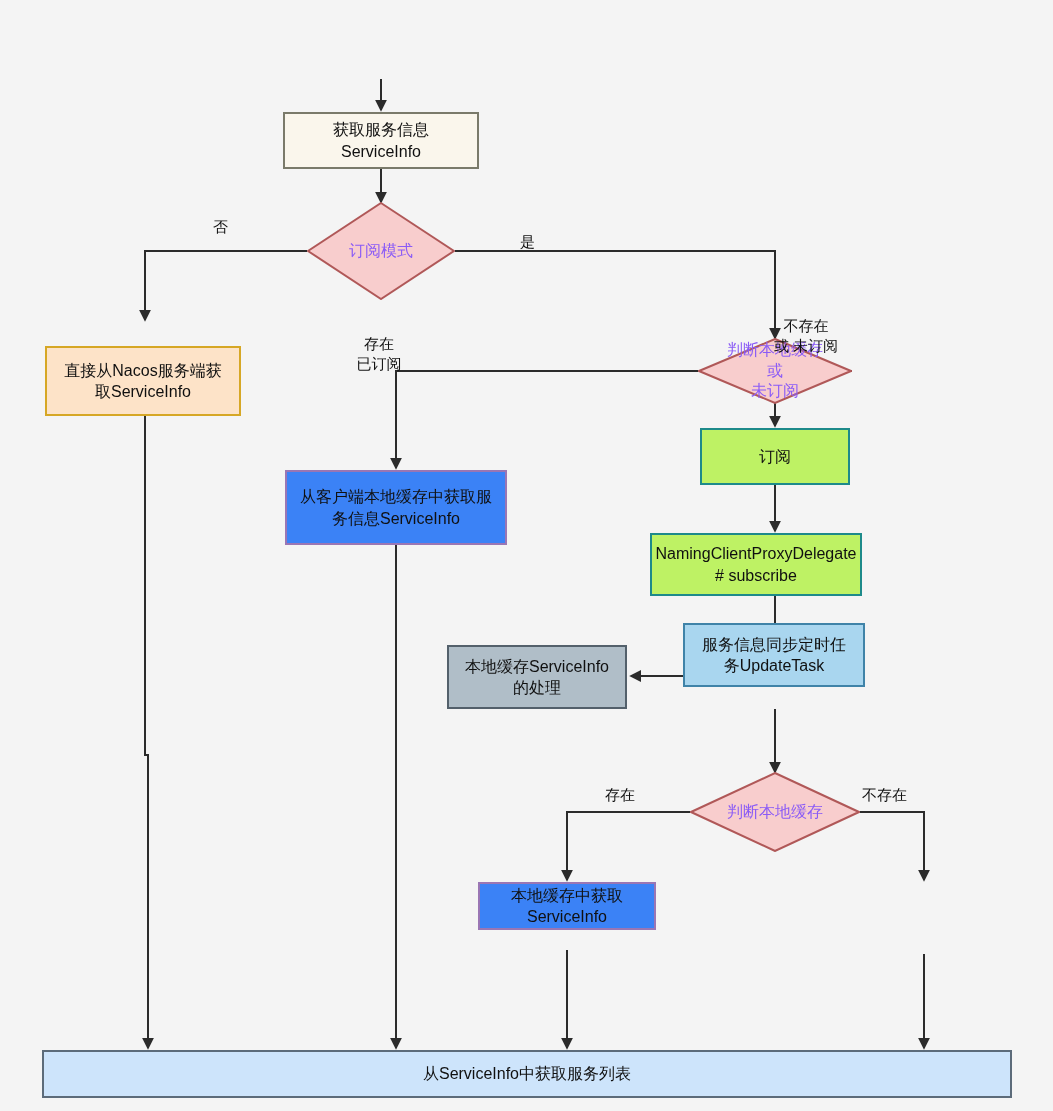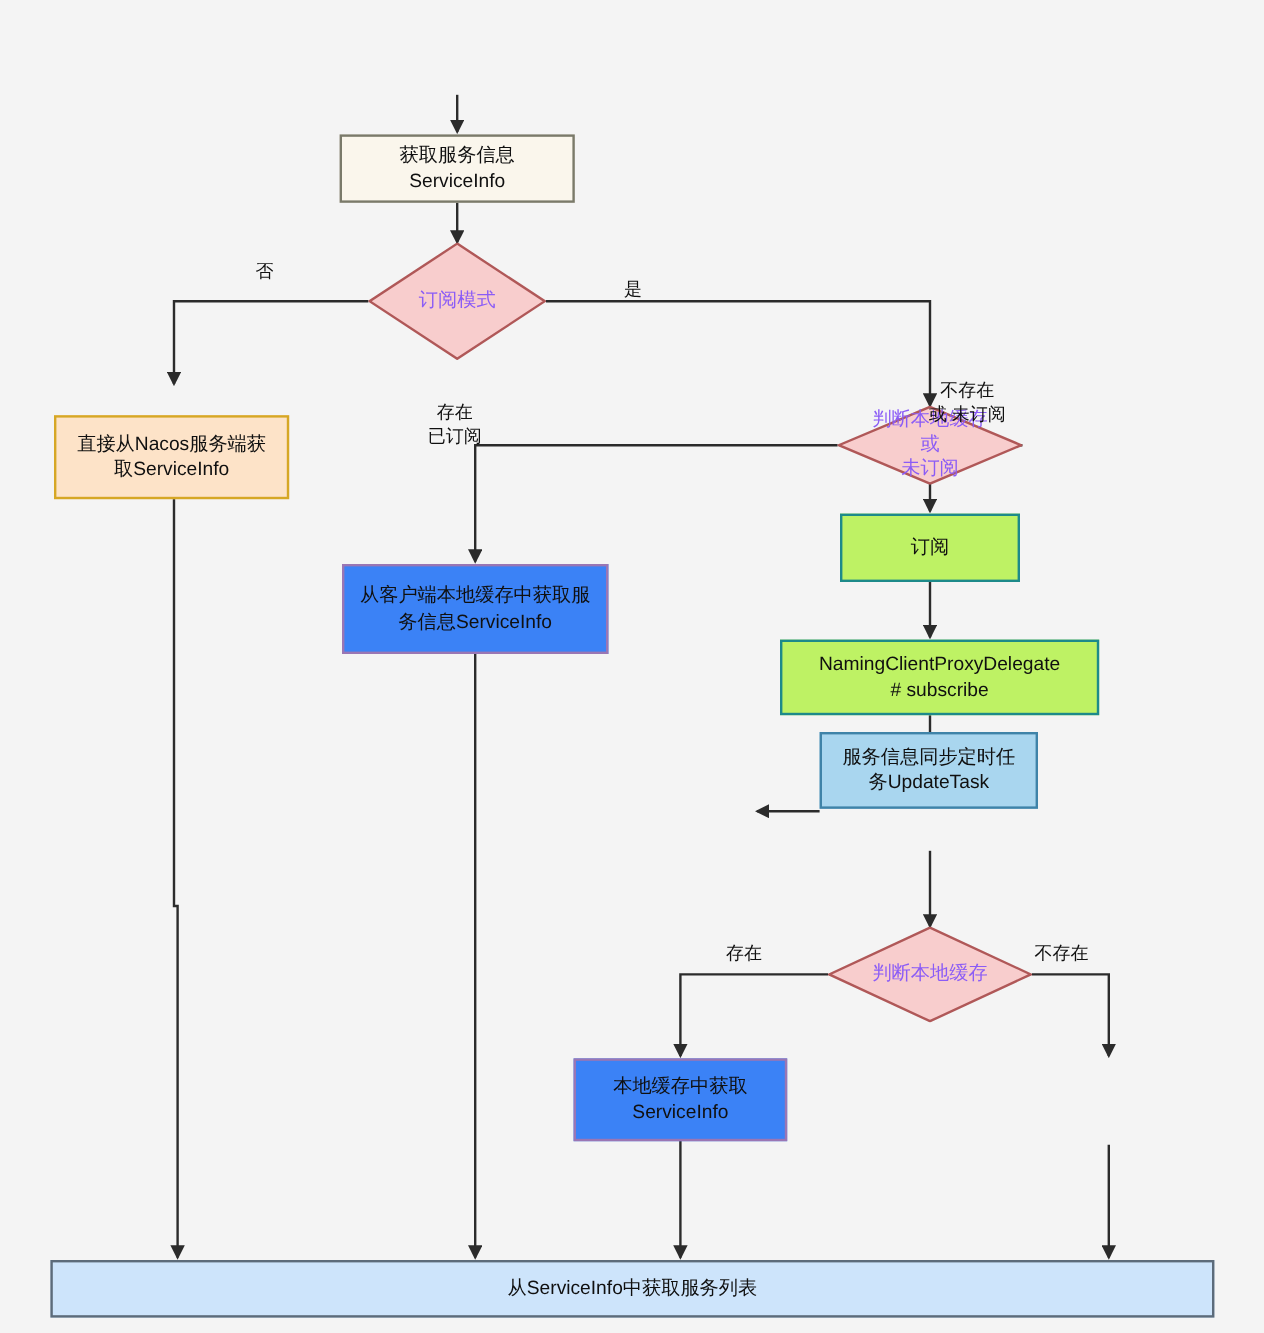--- a/index.html
+++ b/index.html
@@ -157,36 +157,38 @@
   <div class="edge-label" style="left:344px; top:334px; width:70px;">存在
 已订阅</div>
   <div class="edge-label" style="left:758px; top:316px; width:96px;">不存在
 或 未订阅</div>
 
   <div class="node rect pal-purple" style="left:285px; top:470px; width:222px; height:75px; font-size:16px;">从客户端本地缓存中获取服
 务信息ServiceInfo</div>
 
   <div class="node rect pal-teal" style="left:700px; top:428px; width:150px; height:57px; font-size:16px;">订阅</div>
 
-  <div class="node rect pal-teal" style="left:650px; top:533px; width:266px; height:63px; font-size:16px;">NamingClientProxyDelegate
+  <div class="node rect pal-teal" style="left:650px; top:533px; width:212px; height:63px; font-size:16px;">NamingClientProxyDelegate
 # subscribe</div>
 
-  <div class="node rect pal-blue" style="left:683px; top:610px; width:182px; height:64px; font-size:16px;">服务信息同步定时任
+  <div class="node rect pal-blue" style="left:683px; top:623px; width:182px; height:64px; font-size:16px;">服务信息同步定时任
 务UpdateTask</div>
 
+  <div class="node rect pal-slate" style="left:447px; top:645px; width:180px; height:64px; font-size:16px;">本地缓存ServiceInfo
+的处理</div>
 
   <div class="diamond-wrap" style="left:690px; top:772px; width:170px; height:80px;">
     <svg width="170" height="80">
       <polygon points="85,1 169,40 85,79 1,40" fill="#f8cdcd" stroke="#b05858" stroke-width="2"></polygon>
     </svg>
     <div class="diamond-label">判断本地缓存</div>
   </div>
 
   <div class="edge-label" style="left:605px; top:785px;">存在</div>
   <div class="edge-label" style="left:862px; top:785px;">不存在</div>
 
-  <div class="node rect pal-purple" style="left:478px; top:882px; width:178px; height:69px; font-size:16px;">本地缓存中获取
+  <div class="node rect pal-purple" style="left:478px; top:882px; width:178px; height:48px; font-size:16px;">本地缓存中获取
 ServiceInfo</div>
 
 
   <div class="node rect pal-lblue" style="left:42px; top:1050px; width:970px; height:48px; font-size:16px;">从ServiceInfo中获取服务列表</div>
 
 </div>
 
 </body></html>

